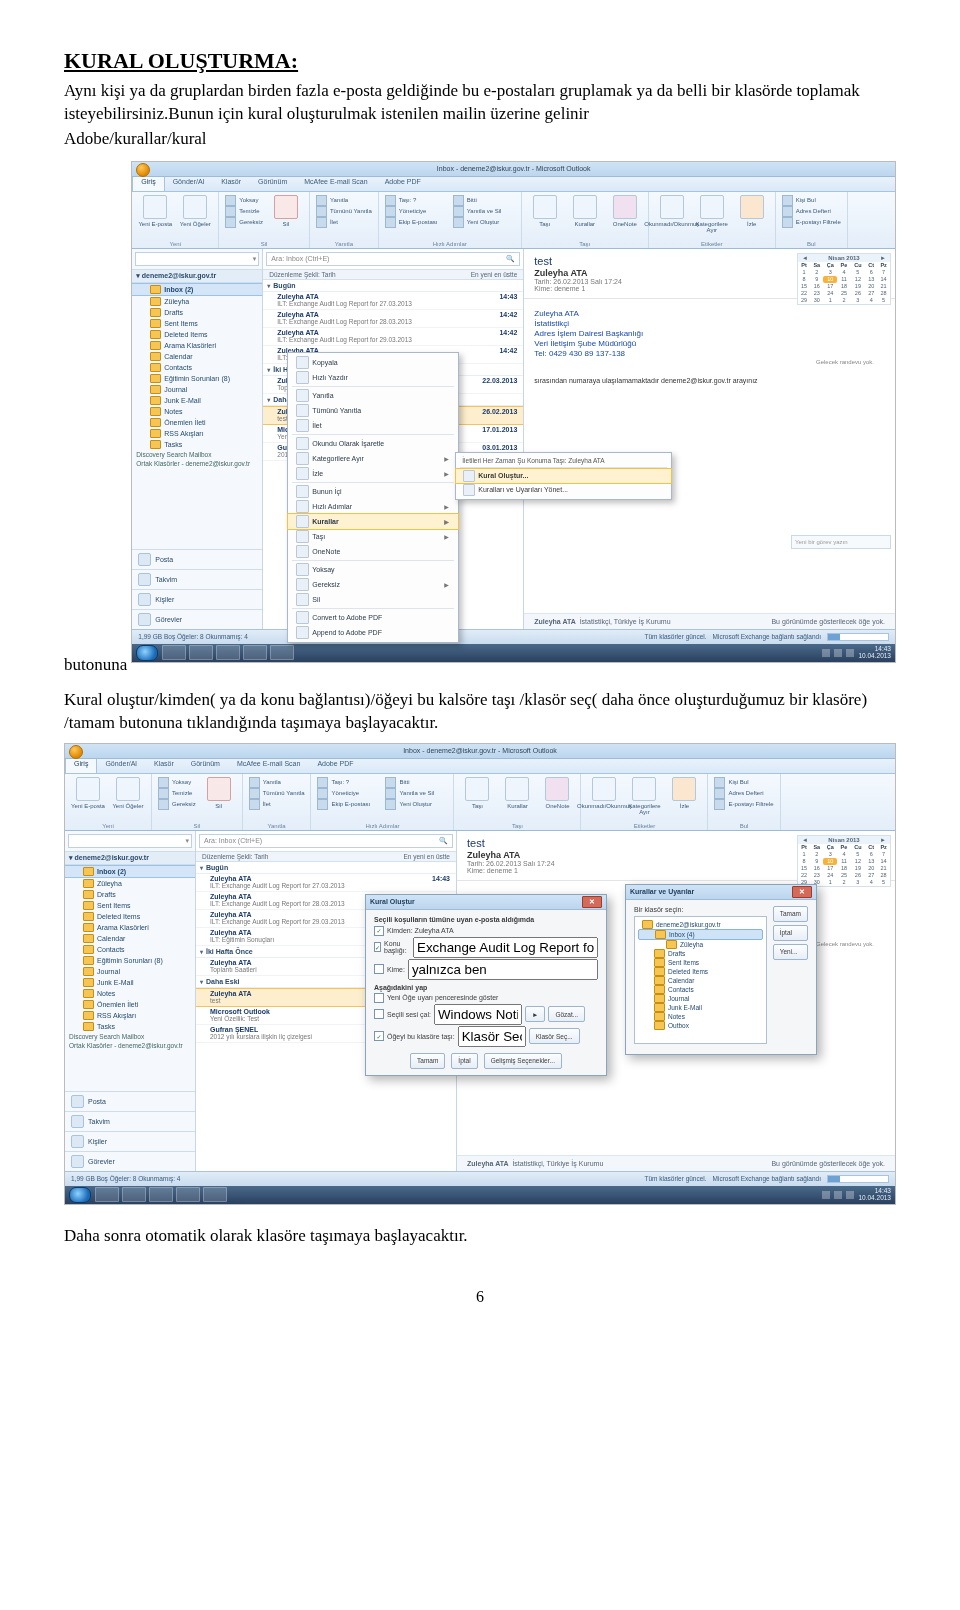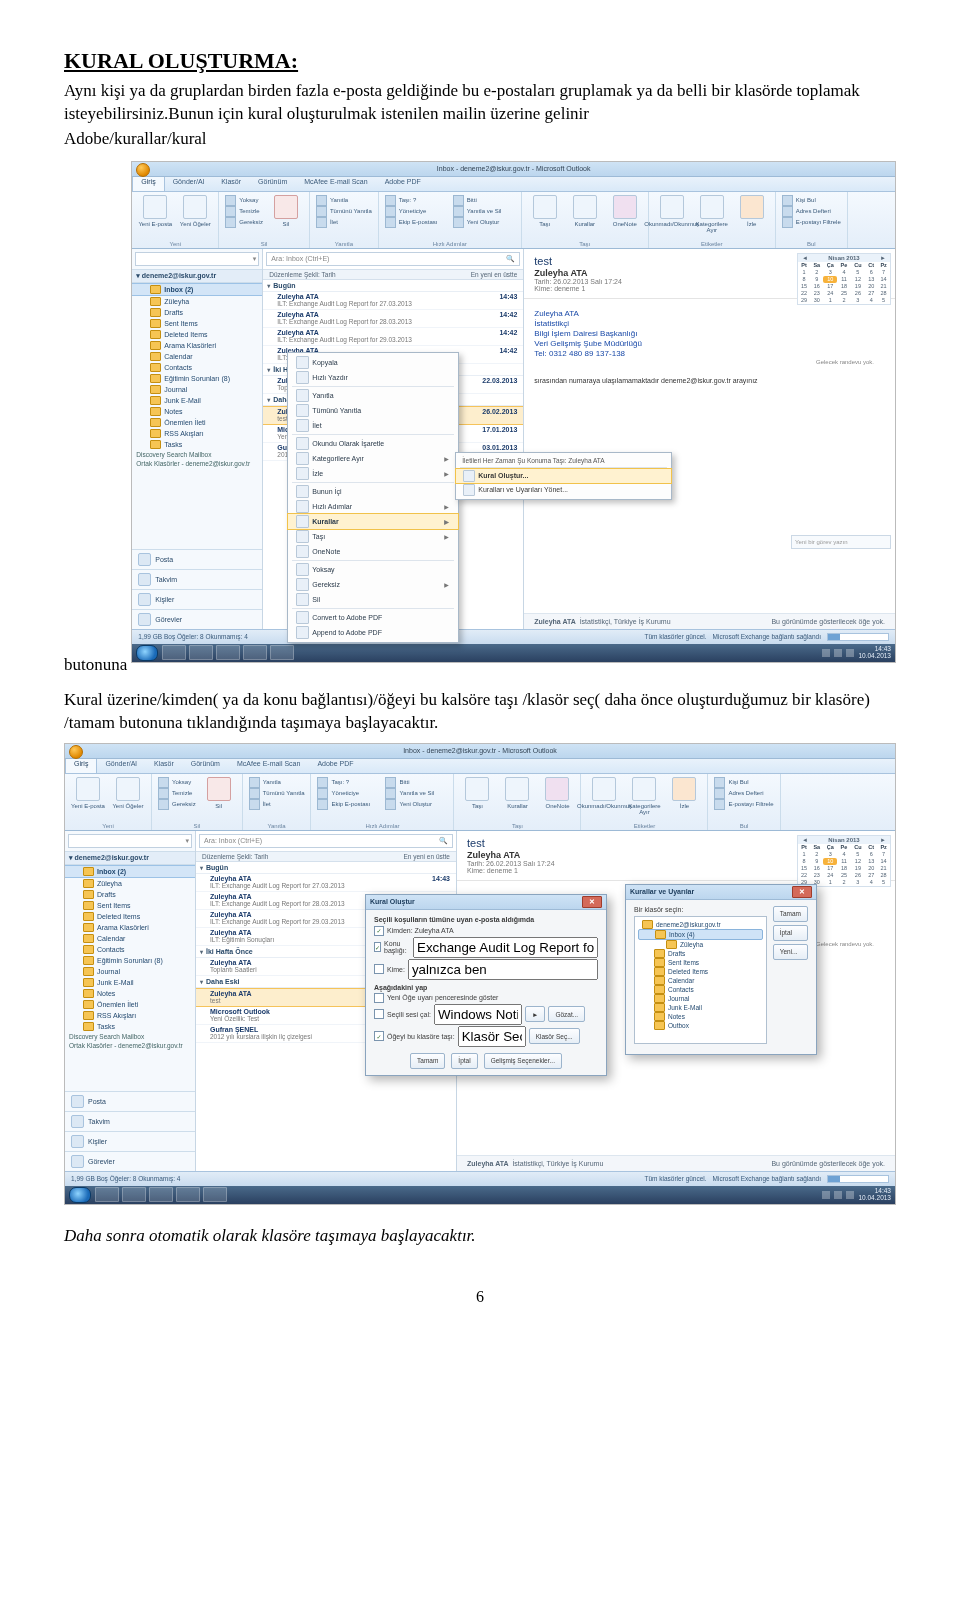--- a/index.html
+++ b/index.html
@@ -734,23 +734,23 @@
     <div class="readpane">
       <div class="hdr">
         <div class="subj">test</div>
         <div class="from">Zuleyha ATA</div>
         <div class="meta"><span>Tarih:</span> <span>26.02.2013 Salı 17:24</span></div>
         <div class="meta"><span>Kime:</span> <span>deneme 1</span></div>
       </div>
       <div class="body">
         <div>Zuleyha ATA</div>
         <div>İstatistikçi</div>
-        <div>Bilgi İşlem Dairesi Başkanlığı</div>
-        <div>Veri Gelişmiş Şube Müdürlüğü</div>
-        <div>Tel: 0312 480 89 137-138</div>
+        <div>Adres İşlem Dairesi Başkanlığı</div>
+        <div>Veri İletişim Şube Müdürlüğü</div>
+        <div>Tel: 0429 430 89 137-138</div>
         <div style="margin-top:18px;color:#333;font-size:7px;">sırasından numaraya ulaşılamamaktadır deneme2@iskur.gov.tr arayınız</div>
       </div>
       <div class="footnote">
         <b>Zuleyha ATA</b>&nbsp;&nbsp;<span>İstatistikçi, Türkiye İş Kurumu</span>
         <span style="float:right;">Bu görünümde gösterilecek öğe yok.</span>
       </div>
 
       <div class="mini-month">
         <div class="mm-hdr">
               <span>◄</span>
@@ -958,21 +958,21 @@
           <span>Kural Oluştur...</span>
         </div>
     <div class="cmrow">
           <div class="cmico"></div>
           <span>Kuralları ve Uyarıları Yönet...</span>
         </div>
   </div>
 </div>
 </div>
 
-<p class="body-text" style="margin-top:14px;">Kural üzerine/kimden( ya da konu bağlantısı)/öğeyi bu kalsöre taşı /klasör seç( daha önce oluşturduğumuz bir klasöre) /tamam butonuna tıklandığında taşımaya başlayacaktır.</p>
+<p class="body-text" style="margin-top:14px;">Kural oluştur/kimden( ya da konu bağlantısı)/öğeyi bu kalsöre taşı /klasör seç( daha önce oluşturduğumuz bir klasöre) /tamam butonuna tıklandığında taşımaya başlayacaktır.</p>
 
 <div class="screenshot ss2">
   <div class="titlebar">
     <div class="orb"></div>
     <span>Inbox - deneme2@iskur.gov.tr - Microsoft Outlook</span>
   </div>
   <div class="tabs">
     <div class="tab active">Giriş</div>
     <div class="tab">Gönder/Al</div>
     <div class="tab">Klasör</div>
@@ -1496,15 +1496,15 @@
       </div>
       <div class="btn-col">
         <div class="mini-btn">Tamam</div>
         <div class="mini-btn">İptal</div>
         <div class="mini-btn">Yeni...</div>
       </div>
     </div>
   </div>
 </div>
 
-<p class="body-text" style="margin-top:20px;font-style:italic;">Daha sonra otomatik olarak klasöre taşımaya başlayacaktır.</p>
+<p class="body-text" style="margin-top:20px;">Daha sonra otomatik olarak klasöre taşımaya başlayacaktır.</p>
 
 <div class="page-num">6</div>
 
 </body></html>

